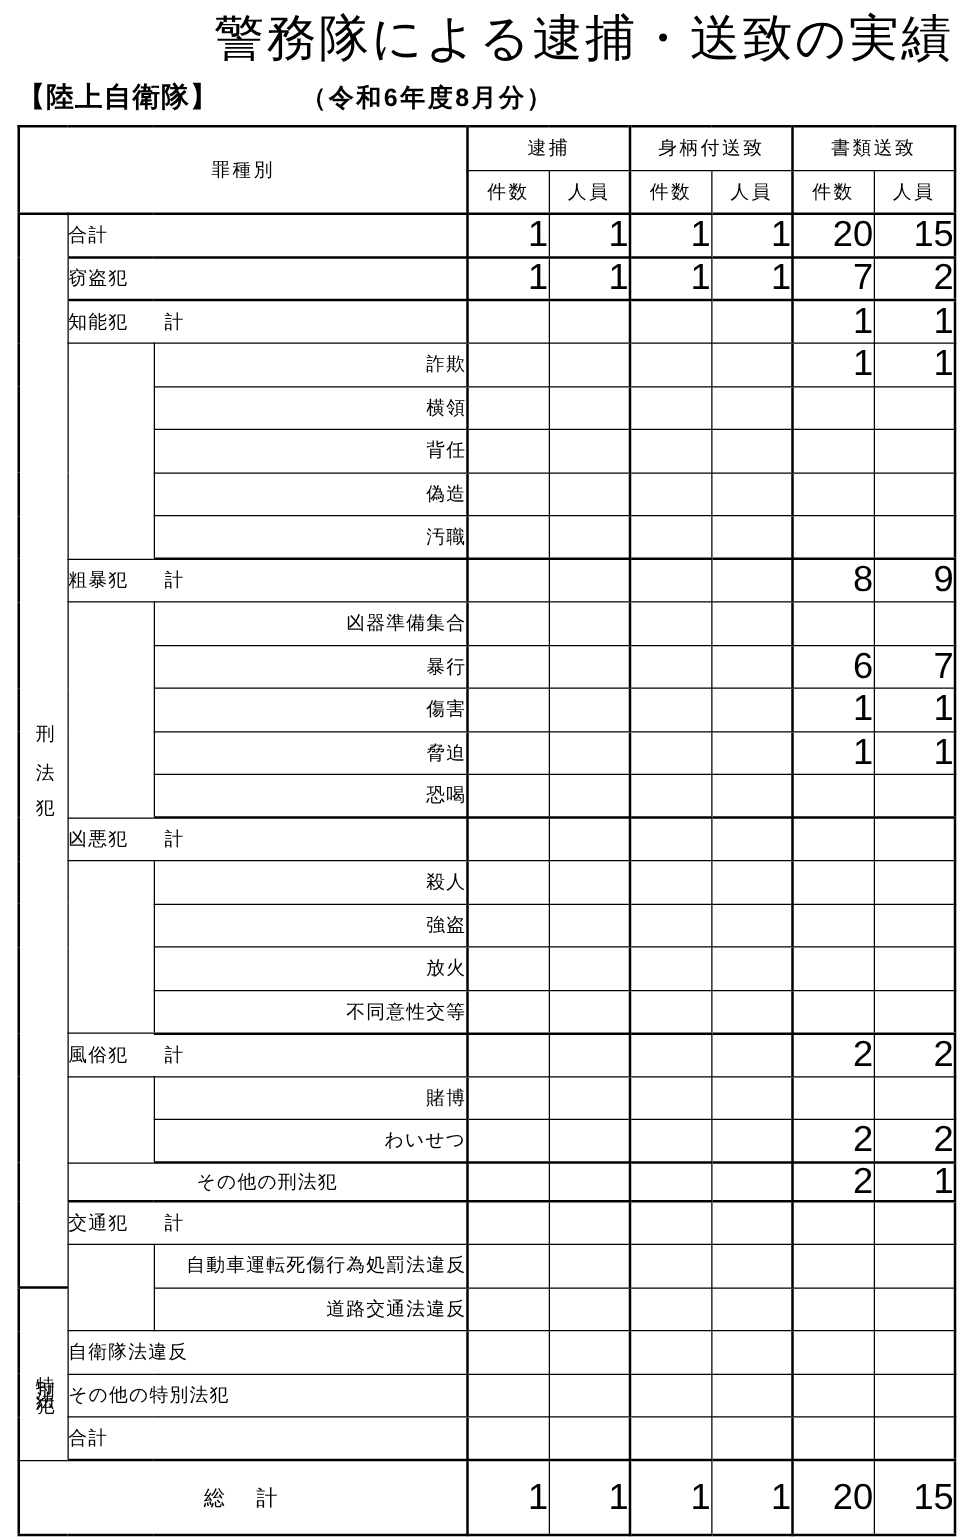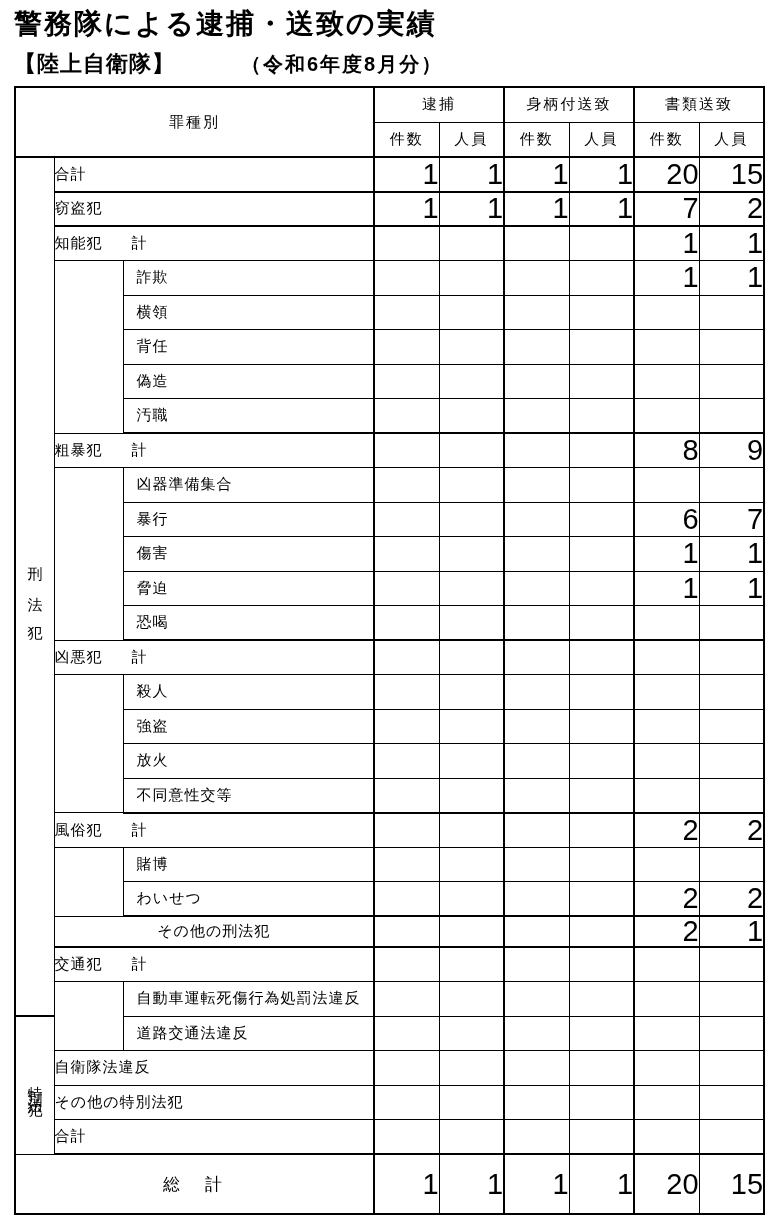--- a/index.html
+++ b/index.html
@@ -5,21 +5,21 @@
   html,body{margin:0;padding:0;background:#fff;}
   body{
     width:780px;height:1232px;
     font-family:"Liberation Sans","DejaVu Sans",sans-serif;
     color:#000;
     -webkit-font-smoothing:antialiased;
   }
   .doc{padding:6px 17px 0 14px;position:relative;}
   .tag{font-size:14px;font-weight:bold;letter-spacing:1px;padding-left:4px;}
   .title{
-    text-align:left;font-size:28px;font-weight:bold;
+    text-align:right;font-size:40px;font-weight:normal;
     letter-spacing:2px;margin-top:2px;line-height:1.15;
   }
   .subline{display:flex;align-items:center;margin-top:9px;margin-bottom:7px;}
   .org{font-size:22px;font-weight:bold;letter-spacing:1px;}
   .period{font-size:20px;font-weight:600;margin-left:66px;letter-spacing:2px;}
 
   table.crime{
     border-collapse:collapse;table-layout:fixed;
     width:749px;
     border:2.8px solid #000;
@@ -37,21 +37,21 @@
   tbody tr{height:34.5px;}
   tbody tr.short{height:30px;}
   tbody tr.grand-row{height:60px;}
 
   th.hcell{font-size:15px;text-align:center;font-weight:normal;letter-spacing:2px;}
   th.crime-type{font-size:15px;letter-spacing:2px;}
   .bb-thick td,.bb-thick th{border-bottom:2.8px solid #000 !important;}
   .brt{border-right:2.8px solid #000 !important;}
 
   td.lbl{font-size:15px;text-align:left;padding-left:8px;letter-spacing:1px;white-space:nowrap;}
-  td.lbl.detail{padding-left:13px;}
+  td.lbl.detail{padding-left:13px;text-align:right;}
   td.lbl.center{text-align:center;padding-left:0;}
   td.lbl .gname{display:inline-block;width:77px;}
   td.g-blank{}
   td.side{
     text-align:center;vertical-align:middle;
   }
   td.side .vtext{
     display:inline-block;
     writing-mode:vertical-rl;
     text-orientation:upright;

